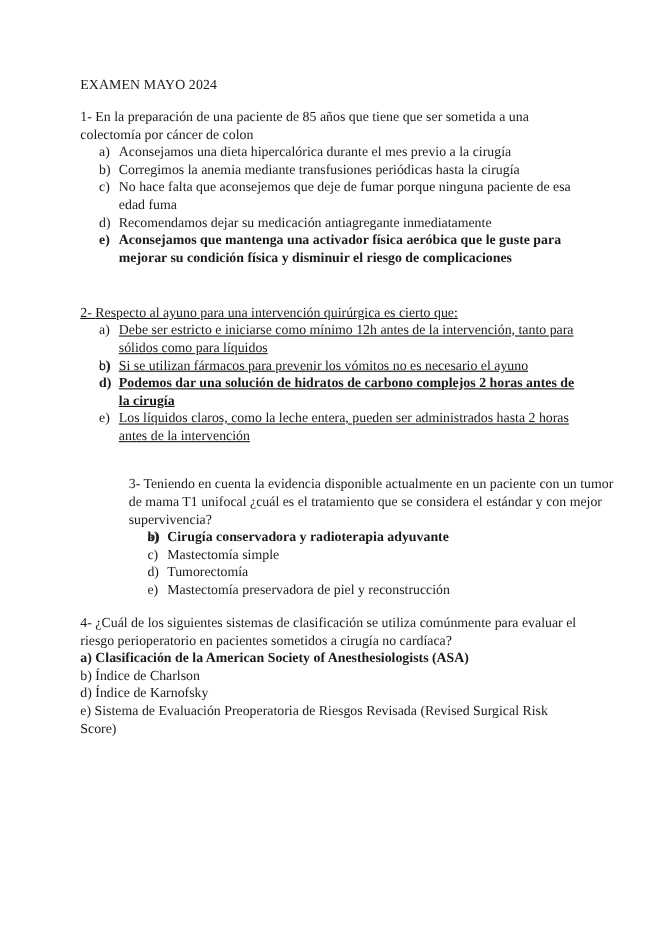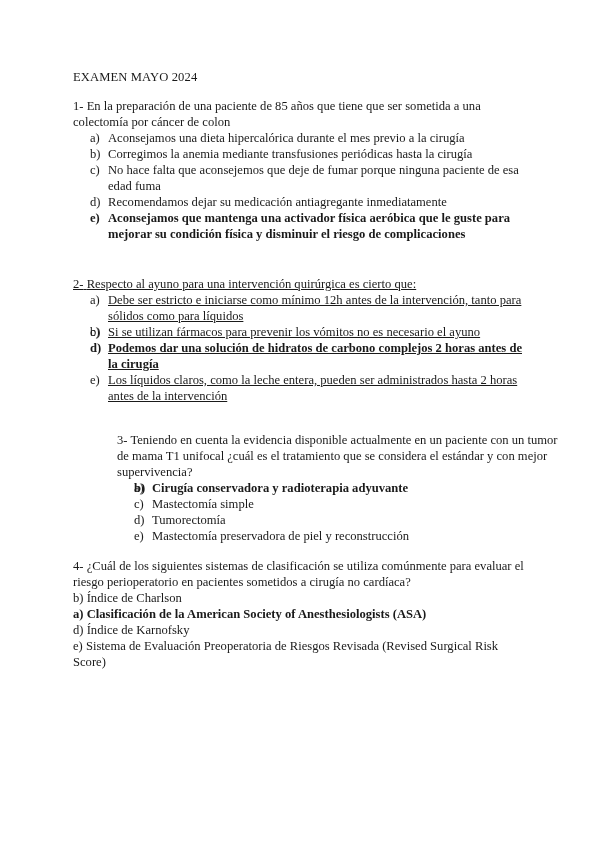--- a/index.html
+++ b/index.html
@@ -61,18 +61,18 @@
       <li><span class="lbl">a)</span></li>
       <li class="bold"><span class="lbl">b)</span><span>Cirugía conservadora y radioterapia adyuvante</span></li>
       <li><span class="lbl">c)</span><span>Mastectomía simple</span></li>
       <li><span class="lbl">d)</span><span>Tumorectomía</span></li>
       <li><span class="lbl">e)</span><span>Mastectomía preservadora de piel y reconstrucción</span></li>
     </ol>
   </div>
 
   <div class="q-block" id="q4">
     <p class="stem"><span>4-</span> <span>¿Cuál de los siguientes sistemas de clasificación se utiliza comúnmente para evaluar el riesgo perioperatorio en pacientes sometidos a cirugía no cardíaca?</span></p>
+    <p class="flat-opt bold"><span>a)</span> <span>Clasificación de la American Society of Anesthesiologists (ASA)</span></p>
     <p class="flat-opt"><span>b)</span> <span>Índice de Charlson</span></p>
-    <p class="flat-opt bold"><span>a)</span> <span>Clasificación de la American Society of Anesthesiologists (ASA)</span></p>
     <p class="flat-opt"><span>d)</span> <span>Índice de Karnofsky</span></p>
     <p class="flat-opt"><span>e)</span> <span>Sistema de Evaluación Preoperatoria de Riesgos Revisada (Revised Surgical Risk Score)</span></p>
   </div>
 </div>
 
 </body></html>

